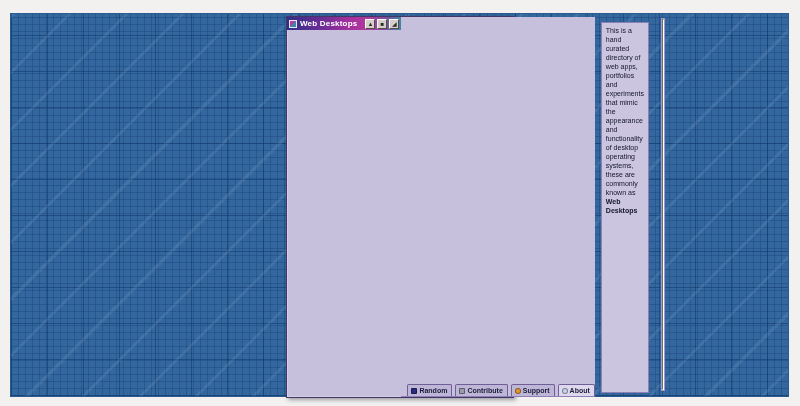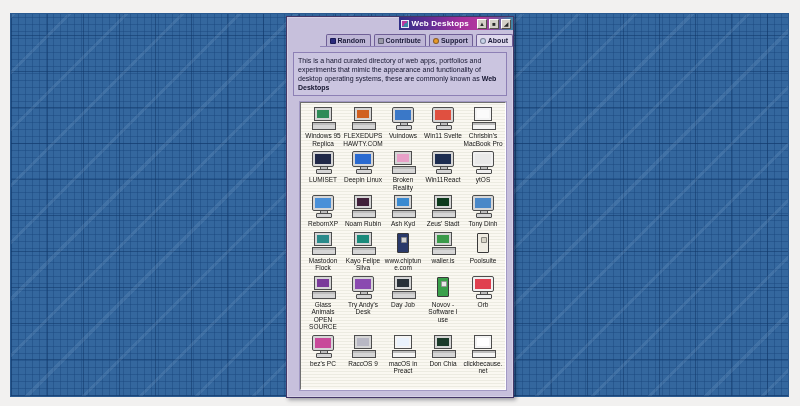--- a/index.html
+++ b/index.html
@@ -21,21 +21,21 @@
       repeating-linear-gradient(90deg, rgba(25,70,125,0.45) 0 1px, transparent 1px 7px),
       repeating-linear-gradient(0deg, rgba(25,70,125,0.45) 0 1px, transparent 1px 7px);
     border:1px solid #2a5a90;
   }
   
   .window {
     position:absolute; left:286px; top:16px; width:228px; height:382px;
     background:#c7c0dc;
     border:1px solid #443767;
     box-shadow:0 0 0 1px rgba(255,255,255,0.25) inset, 2px 2px 4px rgba(0,0,20,0.35);
-    display:flex; flex-direction:column;align-items:flex-end;
+    display:flex; flex-direction:row;
   }
   .titlebar {
     height:13px; flex:0 0 13px;
     background:linear-gradient(90deg,#2f2f86 0%,#6a2d96 30%,#a5309c 55%,#b23a9e 72%,#7c4f9e 86%,#3f86a6 100%);
     display:flex; align-items:center; padding:0 2px; gap:3px;
   }
   .app-icon {
     width:8px; height:8px; flex:0 0 8px;
     background:linear-gradient(135deg,#b83aa0 0 50%,#3f86a6 50% 100%);
     border:1px solid #e8e8f8;

